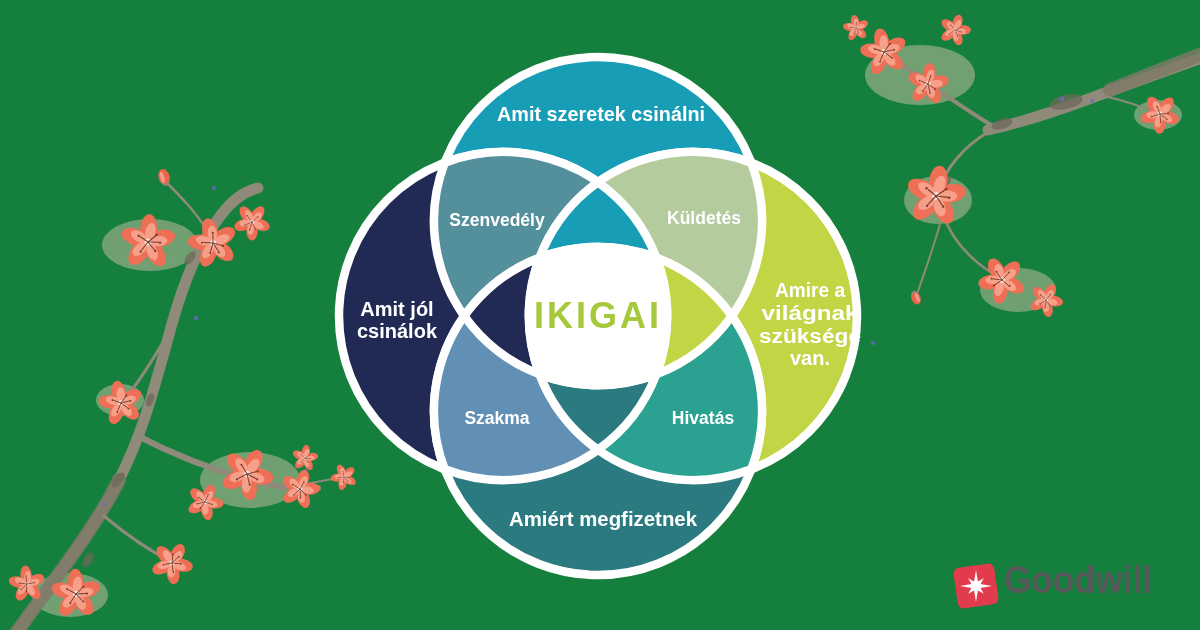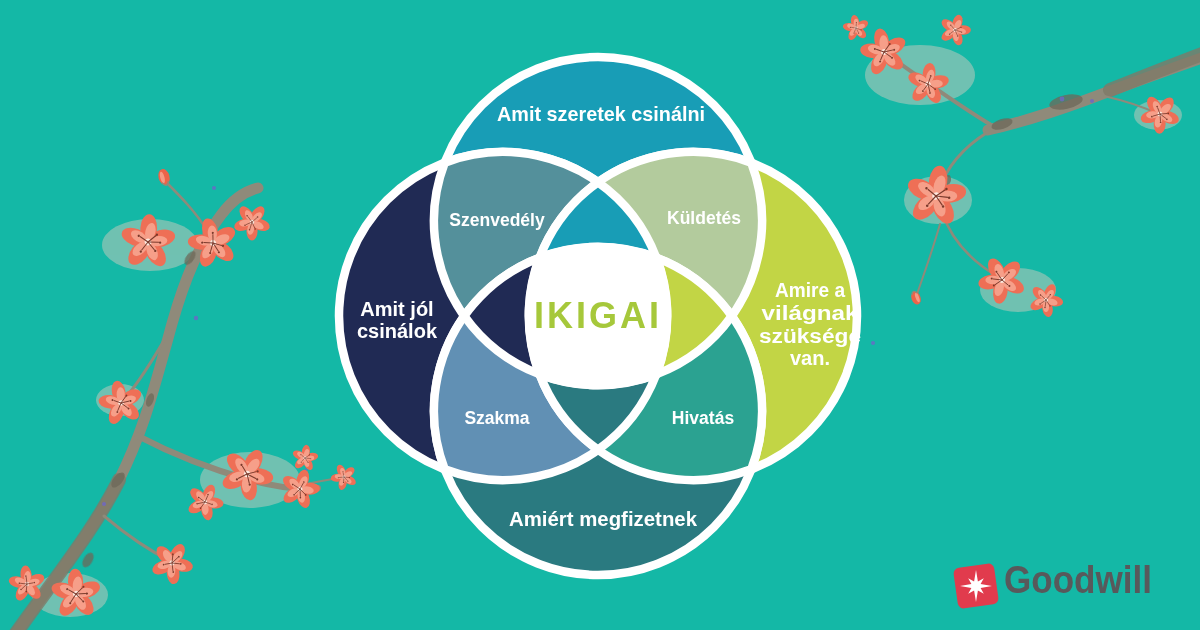--- a/index.html
+++ b/index.html
@@ -1,16 +1,16 @@
 <!DOCTYPE html>
 <html><head>
 <meta charset="utf-8">
 <style>
   html,body{margin:0;padding:0;background:#ffffff;}
-  .stage{position:relative;width:1200px;height:630px;background:#14b8a6;overflow:hidden;
+  .stage{position:relative;width:1200px;height:630px;background:#15803d;overflow:hidden;
          font-family:"Liberation Sans",sans-serif;}
   svg text{font-family:"Liberation Sans",sans-serif;font-weight:700;}
 </style>
 </head>
 <body>
 
 <div class="stage">
 <svg width="1200" height="630" viewBox="0 0 1200 630">
 
   <defs>

